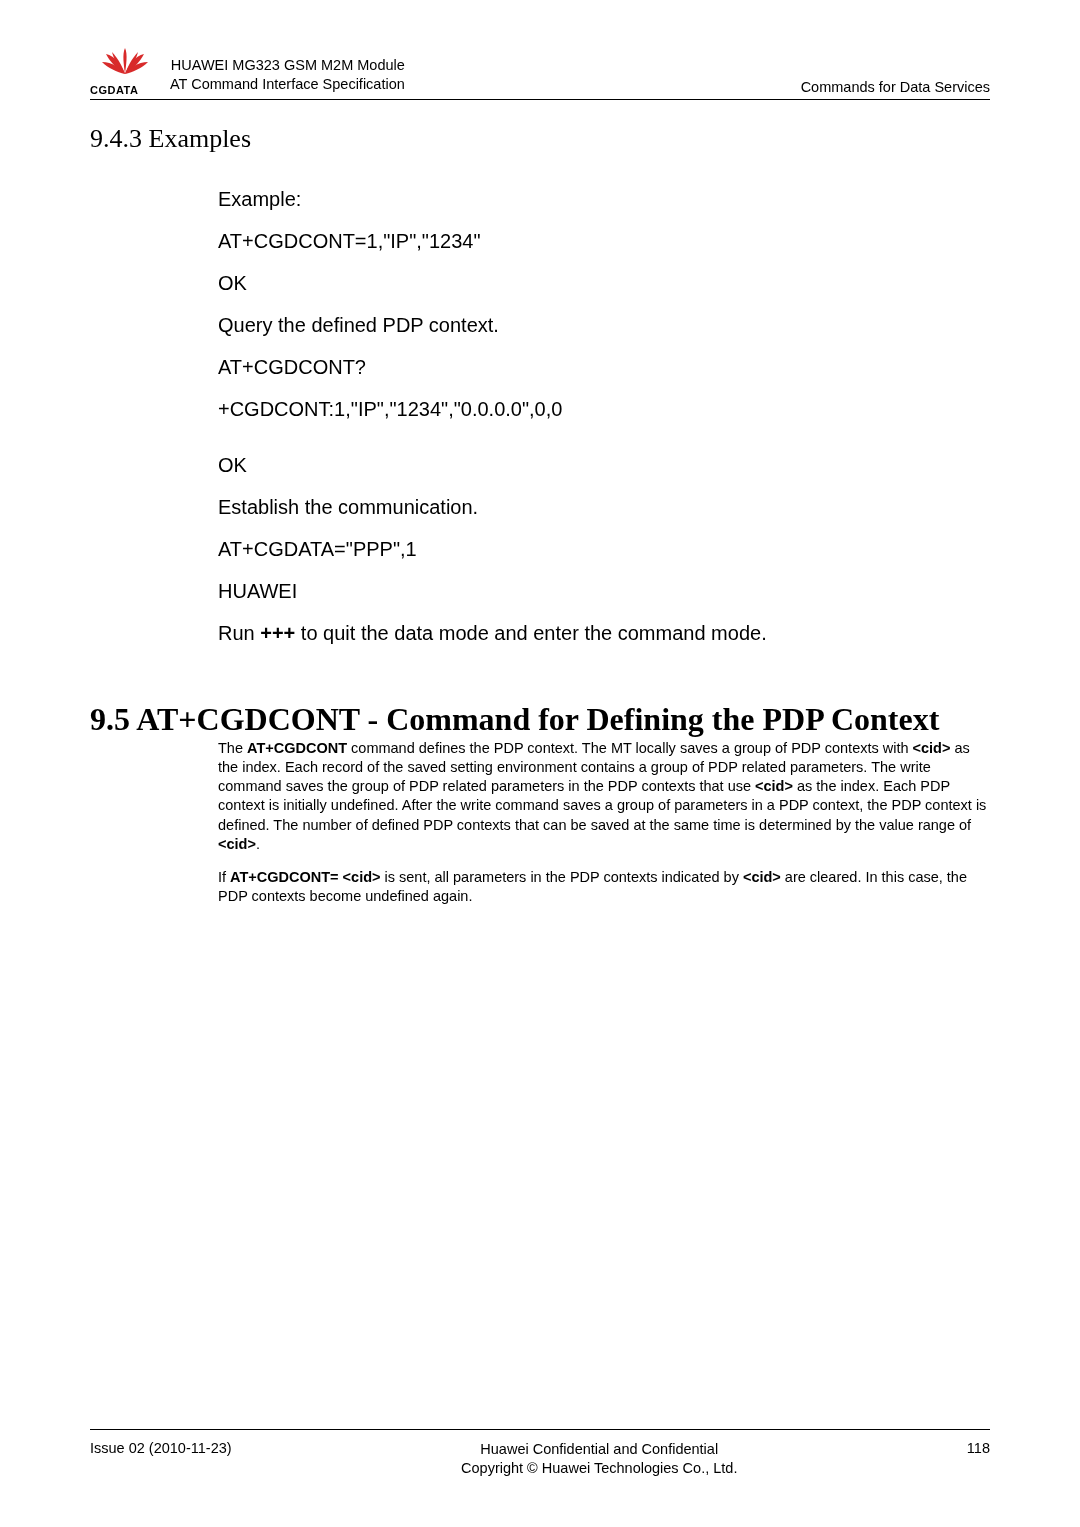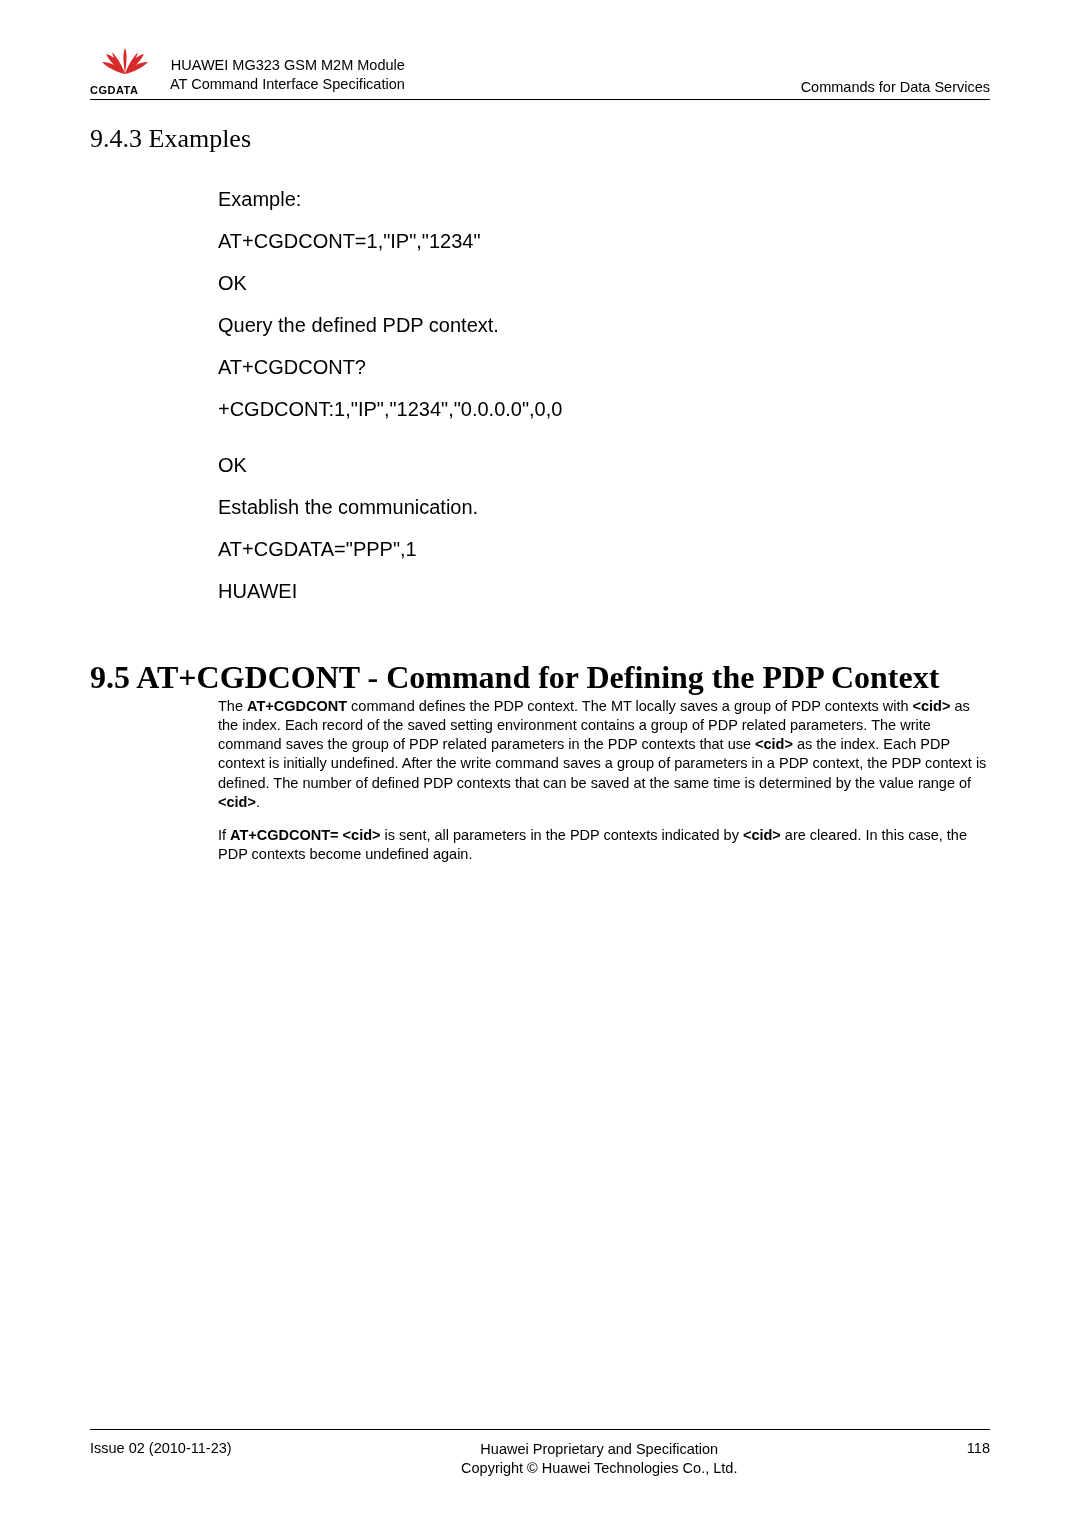--- a/index.html
+++ b/index.html
@@ -148,33 +148,36 @@
   <p>AT+CGDCONT=1,"IP","1234"</p>
   <p>OK</p>
   <p>Query the defined PDP context.</p>
   <p>AT+CGDCONT?</p>
   <p>+CGDCONT:1,"IP","1234","0.0.0.0",0,0</p>
   <div class="spacer"></div>
   <p>OK</p>
   <p>Establish the communication.</p>
   <p>AT+CGDATA="PPP",1</p>
   <p>HUAWEI</p>
+  <p>
+    <span>Run </span><span class="bold">+++</span><span> to quit the data mode and enter the command mode.</span>
+  </p>
 </div>
 
 <h1 class="chapter-heading">9.5 AT+CGDCONT - Command for Defining the PDP Context</h1>
 
 <div class="body-text">
   <p>
     <span>The </span><span class="bold">AT+CGDCONT</span><span> command defines the PDP context. The MT locally saves a group of PDP contexts with </span><span class="bold">&lt;cid&gt;</span><span> as the index. Each record of the saved setting environment contains a group of PDP related parameters. The write command saves the group of PDP related parameters in the PDP contexts that use </span><span class="bold">&lt;cid&gt;</span><span> as the index. Each PDP context is initially undefined. After the write command saves a group of parameters in a PDP context, the PDP context is defined. The number of defined PDP contexts that can be saved at the same time is determined by the value range of </span><span class="bold">&lt;cid&gt;</span><span>.</span>
   </p>
   <p>
     <span>If </span><span class="bold">AT+CGDCONT= &lt;cid&gt;</span><span> is sent, all parameters in the PDP contexts indicated by </span><span class="bold">&lt;cid&gt;</span><span> are cleared. In this case, the PDP contexts become undefined again.</span>
   </p>
 </div>
 
 <div class="footer">
   <div>Issue 02 (2010-11-23)</div>
   <div class="footer-center">
-    <div>Huawei Proprietary and Specification</div>
+    <div>Huawei Confidential and Confidential</div>
     <div>Copyright © Huawei Technologies Co., Ltd.</div>
   </div>
   <div>118</div>
 </div>
 
 </body></html>

